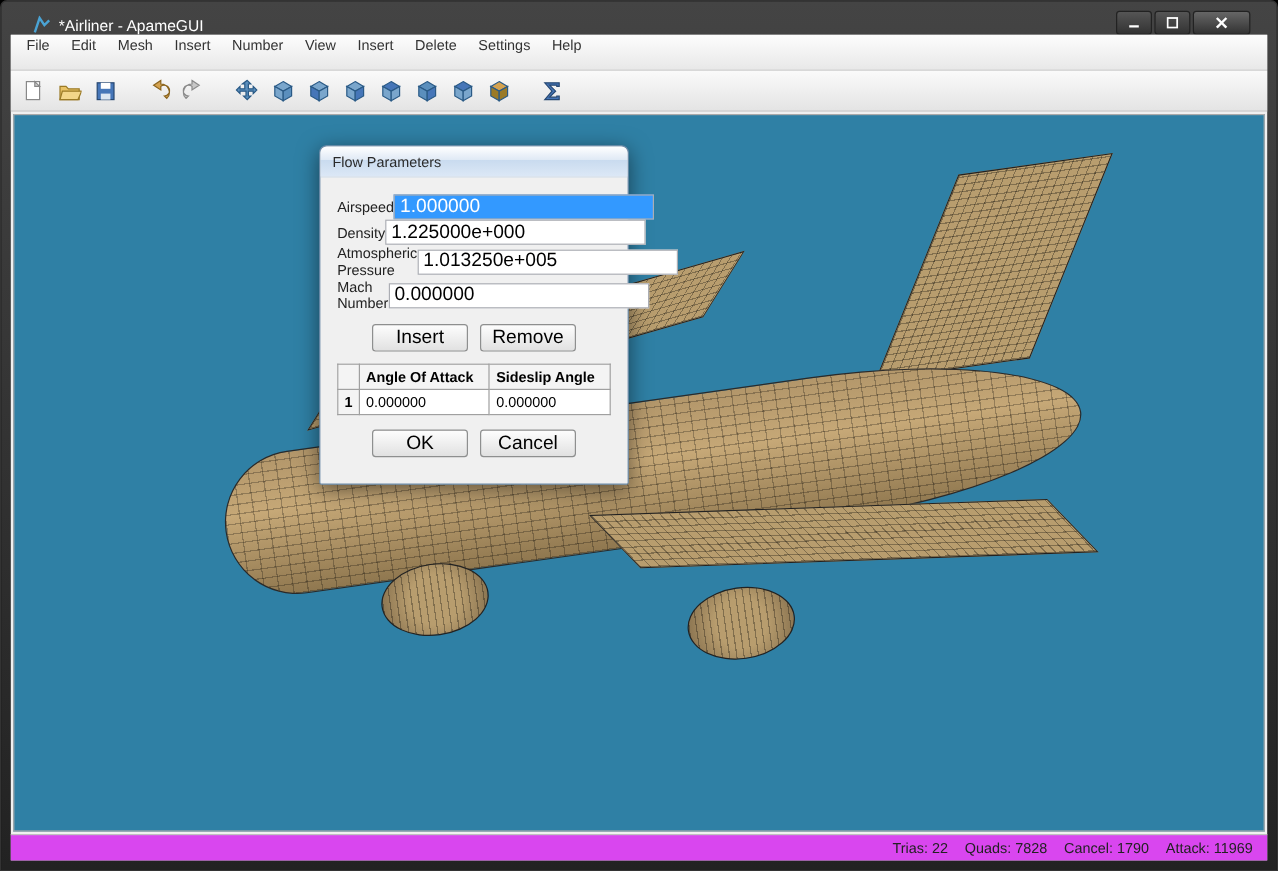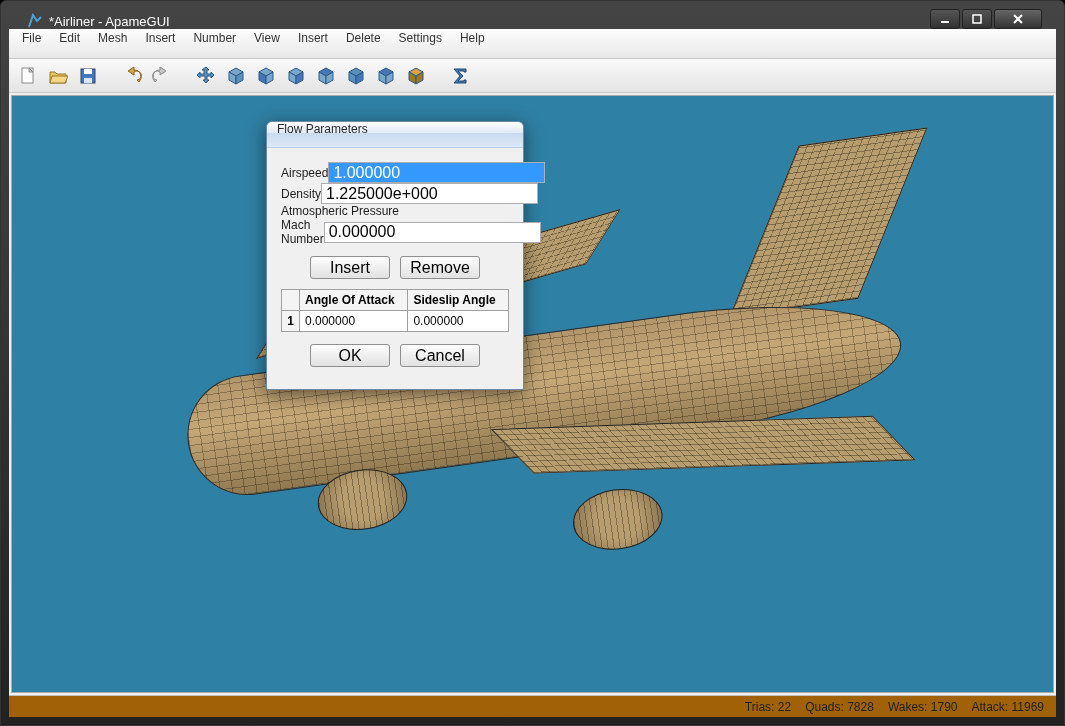--- a/index.html
+++ b/index.html
@@ -125,21 +125,21 @@
     width: 90px; height: 60px;
     border-radius: 50%;
     background: repeating-linear-gradient(90deg, rgba(0,0,0,0.3) 0 1px, transparent 1px 6px),
                 radial-gradient(circle, #b89d6e 40%, #7d6848 100%);
     border: 1px solid #222;
   }
   .engine.e1 { left: 160px; top: 190px; }
   .engine.e2 { left: 410px; top: 245px; }
   .statusbar {
     height: 22px;
-    background: #a16207;
+    background: #d946ef;
     border-top: 1px solid #c0c0c0;
     display: flex; align-items: center; justify-content: flex-end;
     padding: 0 12px;
     color: #222;
     gap: 14px;
   }
   
   .dialog {
     position: absolute;
     left: 265px; top: 120px;
@@ -147,21 +147,21 @@
     background: #f0f0f0;
     border: 1px solid #6b8aa8;
     box-shadow: 0 4px 18px rgba(0,0,0,0.5);
     border-radius: 6px 6px 2px 2px;
   }
   .dialog-titlebar {
     height: 26px;
     background: linear-gradient(to bottom, #ffffff 0%, #dfe9f5 45%, #c9dbef 46%, #dce8f6 100%);
     border-bottom: 1px solid #bcd0e5;
     border-radius: 6px 6px 0 0;
-    display: flex; align-items: flex-start;
+    display: flex; align-items: center;
     padding: 0 10px;
     color: #2a2a2a;
   }
   .dialog-body { padding: 14px 14px 12px 14px; }
   .form-row { display: flex; align-items: center; }
   .form-label { width: 128px; color: #222; }
   .form-input {
     flex: 1;
     height: 21px;
     border: 1px solid #abadb3;
@@ -360,21 +360,21 @@
     </div>
 
     <div class="statusbar">
       <span>
         <span>Trias:</span> <span>22</span>
       </span>
       <span>
         <span>Quads:</span> <span>7828</span>
       </span>
       <span>
-        <span>Wakes:</span> <span>1790</span>
+        <span>Cancel:</span> <span>1790</span>
       </span>
       <span>
         <span>Attack:</span> <span>11969</span>
       </span>
     </div>
   </div>
 
   <div class="dialog">
     <div class="dialog-titlebar">
       <span>Flow Parameters</span>
@@ -383,20 +383,21 @@
       <div class="form-row">
         <span class="form-label">Airspeed</span>
         <input class="form-input selected" value="1.000000" style="">
       </div>
       <div class="form-row">
         <span class="form-label">Density</span>
         <input class="form-input" value="1.225000e+000" style="">
       </div>
       <div class="form-row">
         <span class="form-label">Atmospheric Pressure</span>
+        <input class="form-input" value="1.013250e+005" style="">
       </div>
       <div class="form-row">
         <span class="form-label">Mach Number</span>
         <input class="form-input" value="0.000000" style="">
       </div>
 
       <div class="btn-row">
         <button class="dlg-btn">Insert</button>
         <button class="dlg-btn">Remove</button>
       </div>

